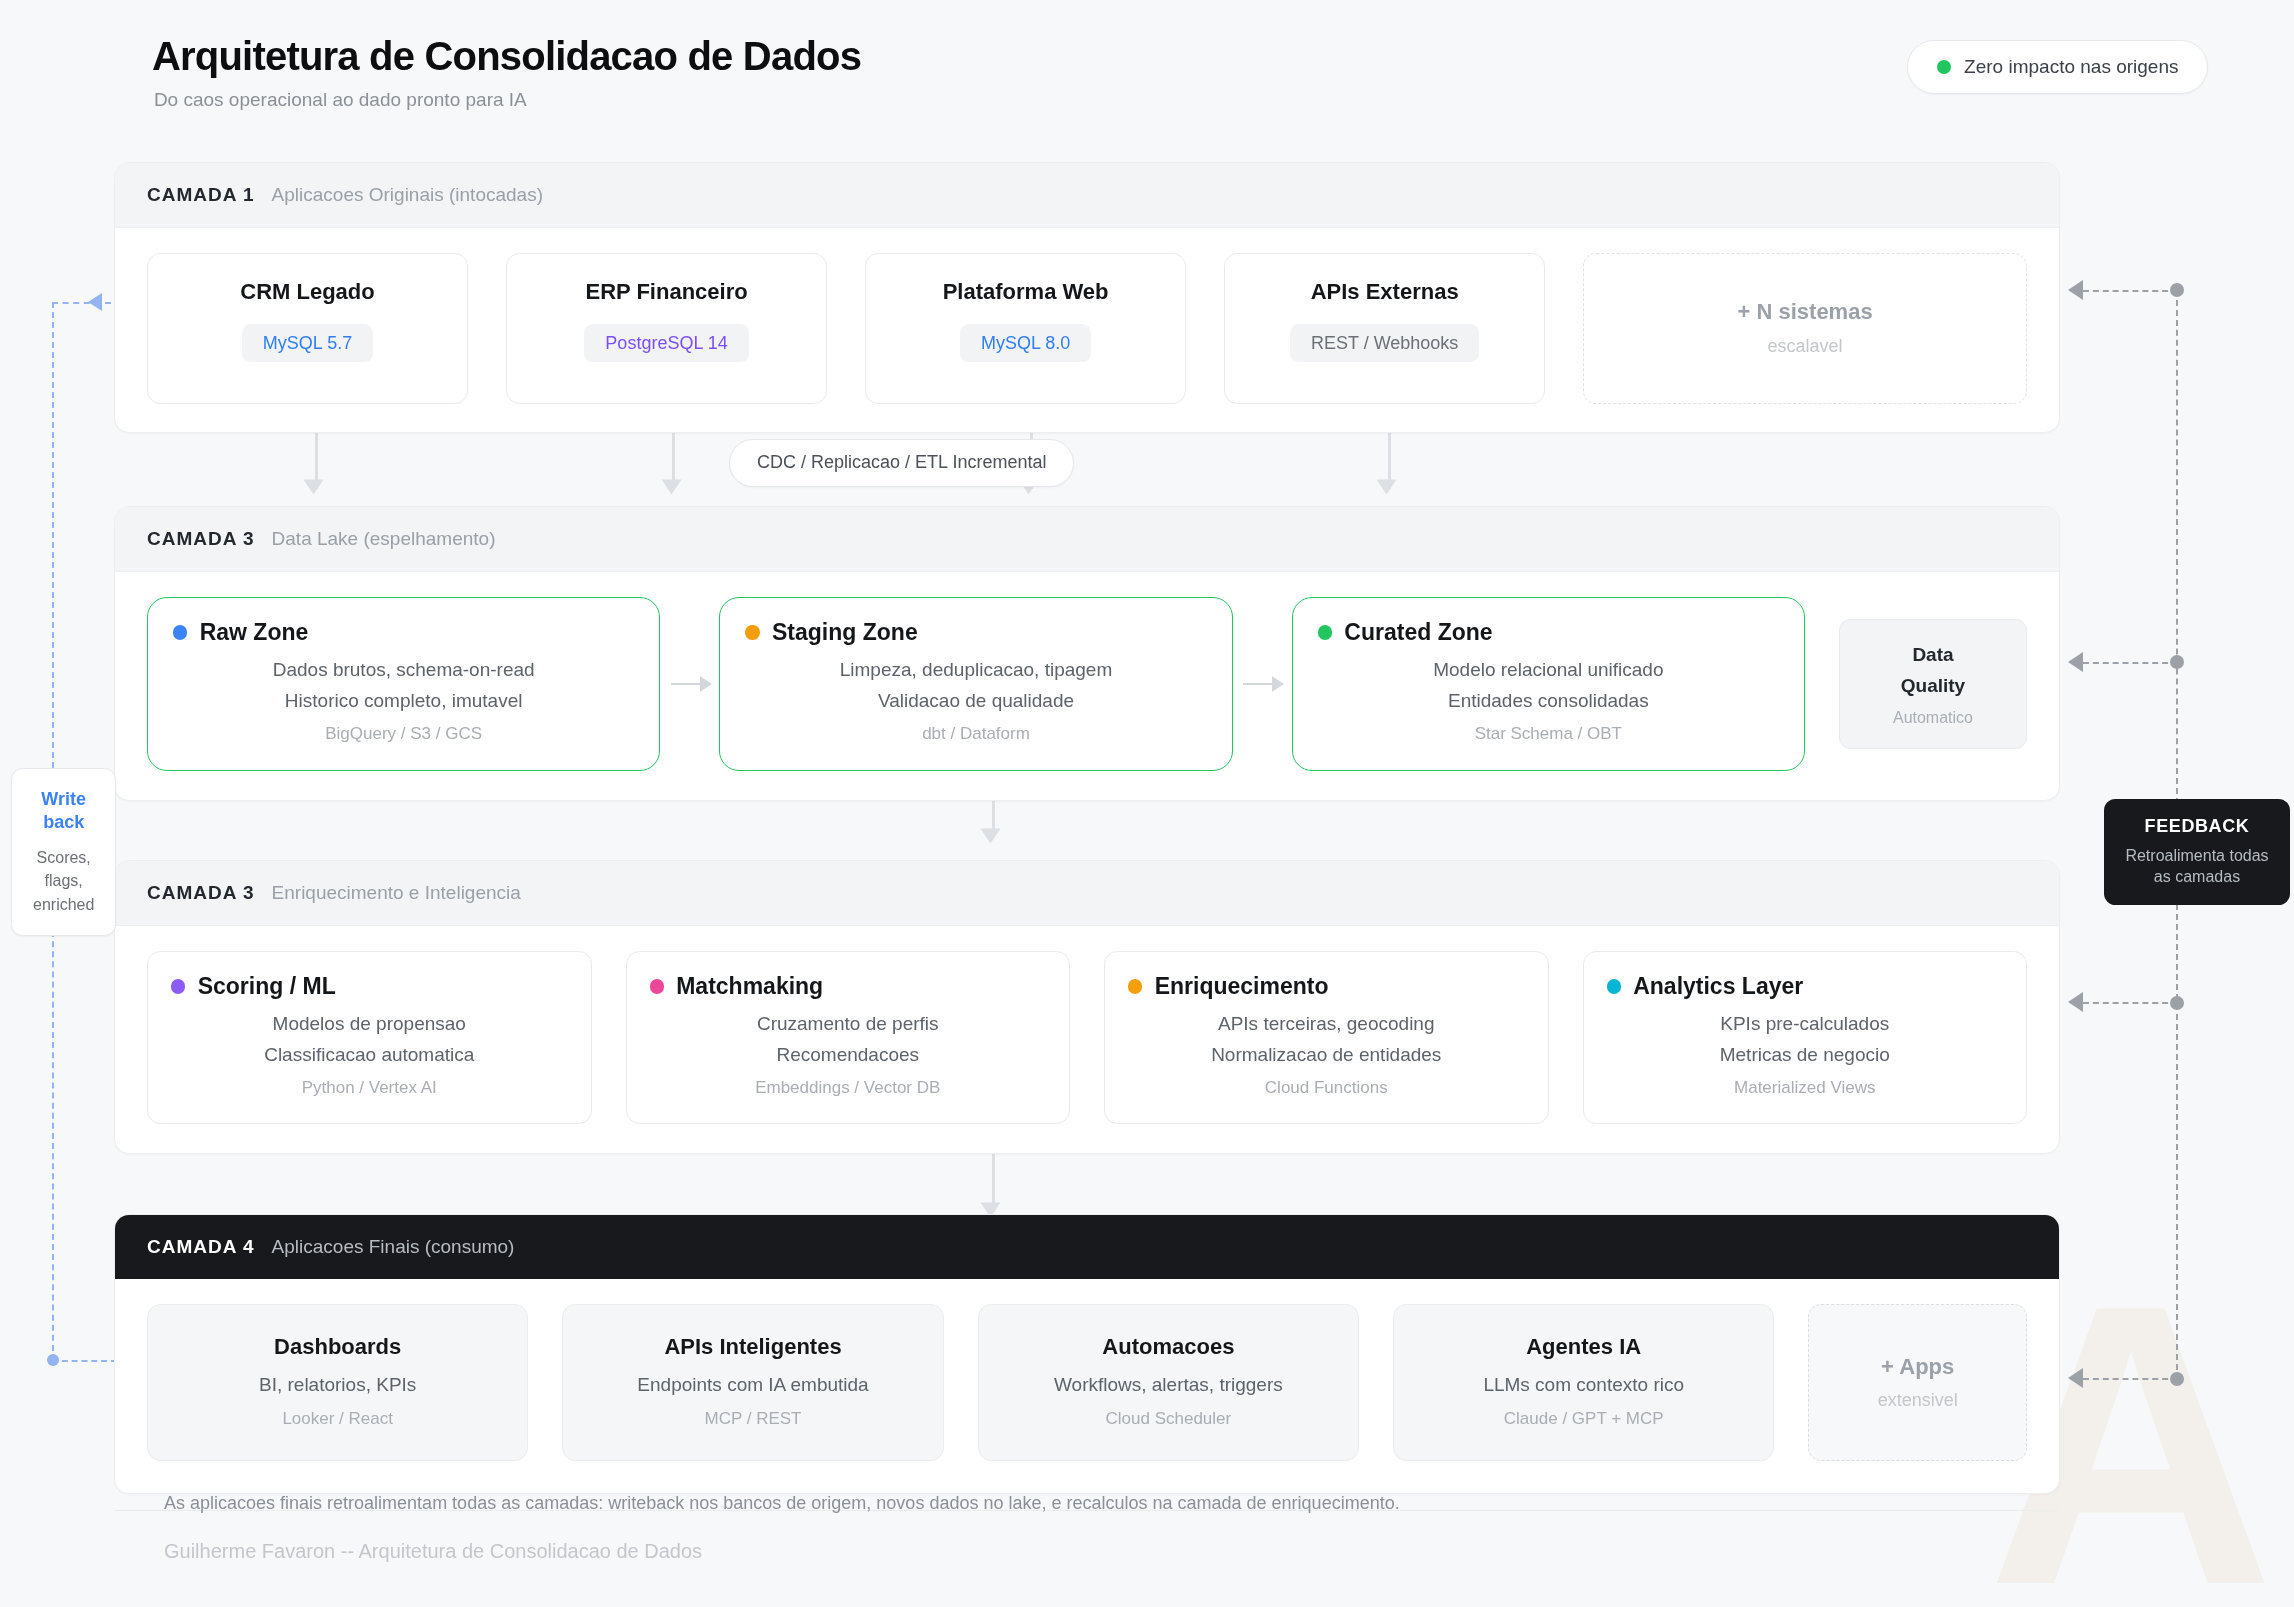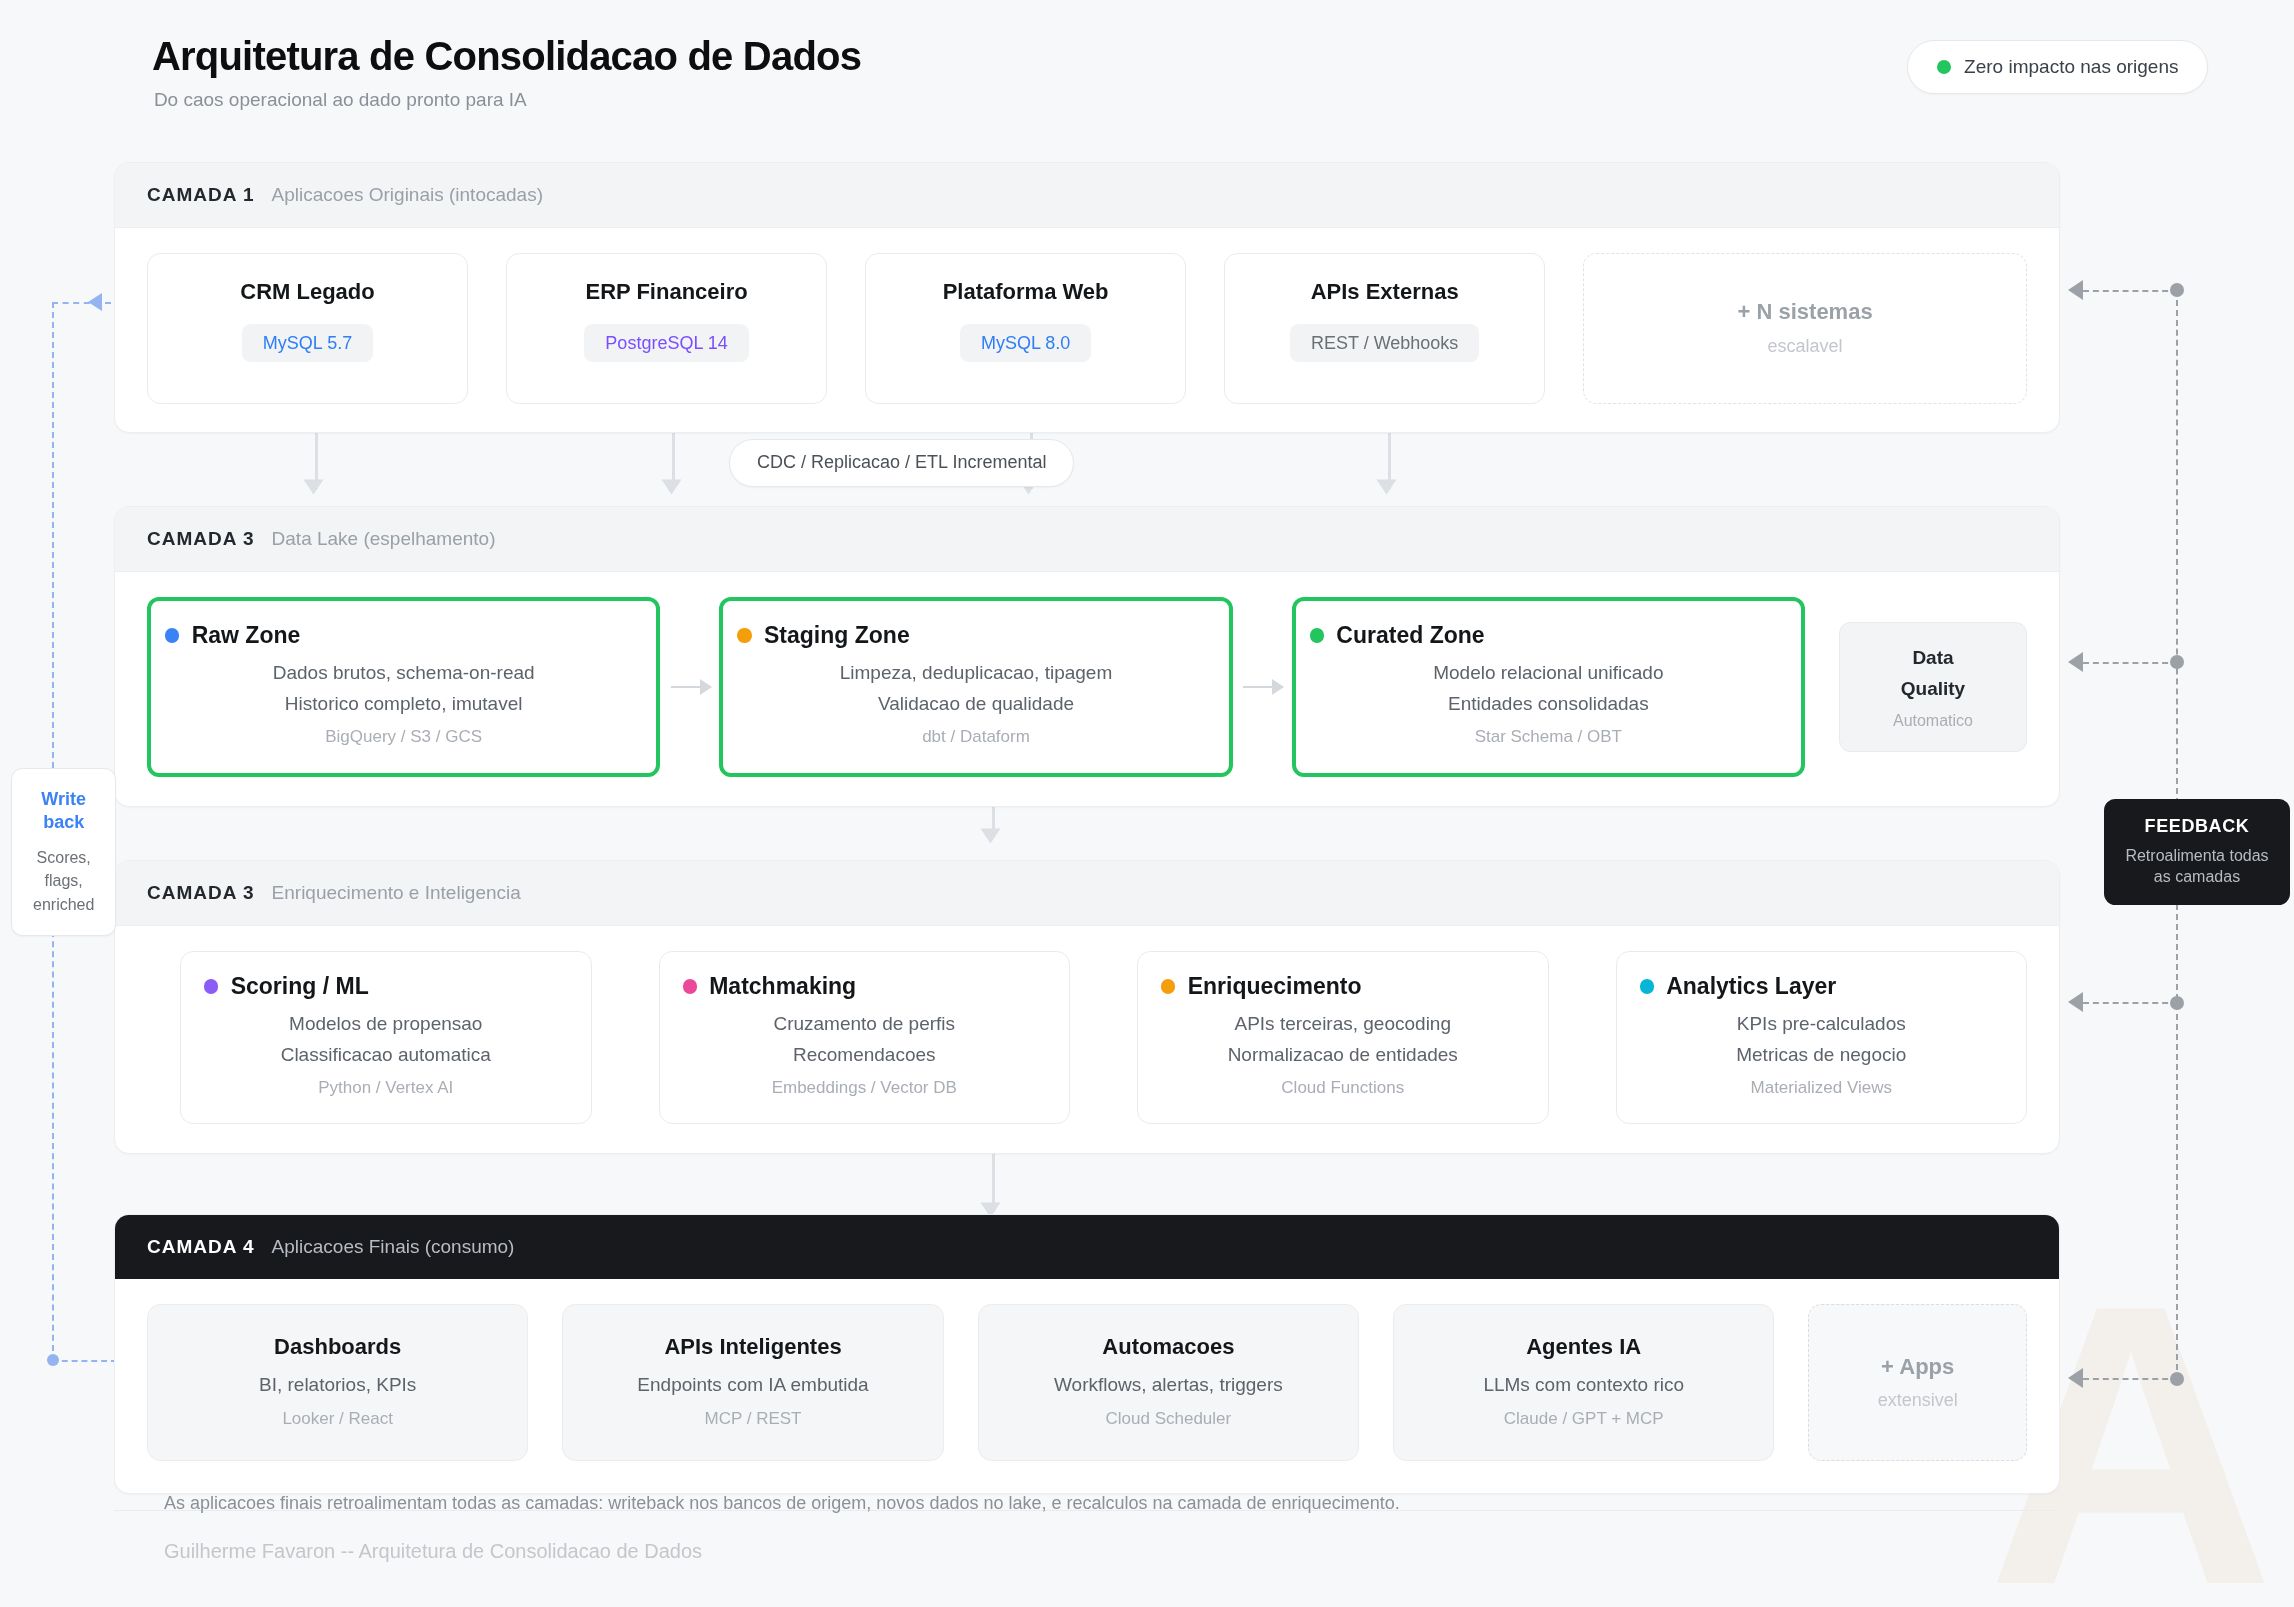--- a/index.html
+++ b/index.html
@@ -74,22 +74,22 @@
     flex:1.55;border:1.9px dashed #dfe2e6;border-radius:13.3px;background:transparent;
     display:flex;flex-direction:column;align-items:center;justify-content:center;gap:11.4px;
   }
   .ghost-title{font-size:22px;font-weight:700;color:#9ba1a8;}
   .ghost-sub{font-size:18px;color:#c3c7cc;}
 
   
   #layer2{top:506px;}
   #layer2 .layer-body{gap:0;align-items:center;}
   .zone{
-    flex:1;background:#fff;border:4px solid #22c55e;border-radius:12px;
-    padding:21px 14px 25px;display:flex;flex-direction:column;min-height:126px;
+    flex:1;background:#fff;border:1px solid #22c55e;border-radius:20px;
+    padding:21px 25px 25px;display:flex;flex-direction:column;min-height:126px;
   }
   .zone-head{display:flex;align-items:center;gap:12.4px;margin-bottom:5.7px;}
   .zone-dot{width:14.3px;height:14.3px;border-radius:50%;display:block;}
   .zone-title{font-size:23px;font-weight:700;color:#14171a;}
   .zone-lines{display:flex;flex-direction:column;align-items:center;gap:8.6px;margin-top:7.6px;}
   .zone-line{font-size:19px;color:#5d636b;}
   .zone-tech{font-size:17px;color:#a9aeb5;margin-top:3.8px;}
   .harrow{
     width:59px;flex:0 0 59px;display:flex;align-items:center;justify-content:center;
     position:relative;height:13.3px;
@@ -104,21 +104,21 @@
     display:flex;flex-direction:column;align-items:center;justify-content:center;gap:3.8px;padding:21px 9.5px;
   }
   .dq-title{font-size:19px;font-weight:700;color:#23282e;line-height:1.45;text-align:center;}
   .dq-sub{font-size:16px;color:#a9aeb5;margin-top:5.7px;}
 
   
   #layer3{top:860px;}
   #layer3 .layer-body{gap:34px;}
   .cap{
     flex:1;background:#fff;border:1px solid #e8eaed;border-radius:13.3px;
-    padding:21px 23px 25px;display:flex;flex-direction:column;min-height:120px;margin-left:33px;
+    padding:21px 23px 25px;display:flex;flex-direction:column;min-height:120px;
   }
 
   
   #layer4{top:1214px;}
   #layer4 .layer-body{gap:34px;padding-bottom:32px;}
   .app-card{
     flex:1;background:#f5f6f7;border:1px solid #ececee;border-radius:13.3px;
     padding:27px 15px 28.5px;display:flex;flex-direction:column;
     align-items:center;justify-content:center;gap:13.3px;min-height:99px;
   }

